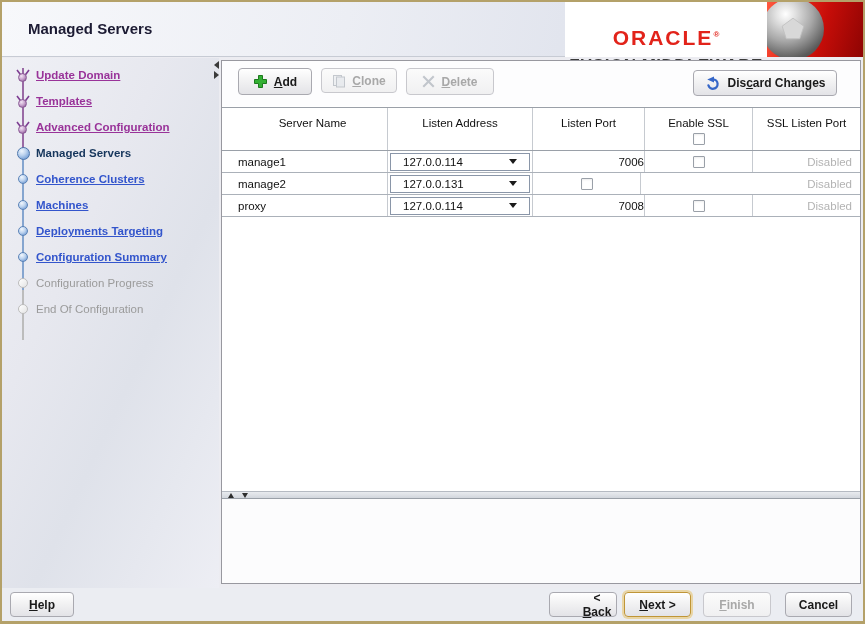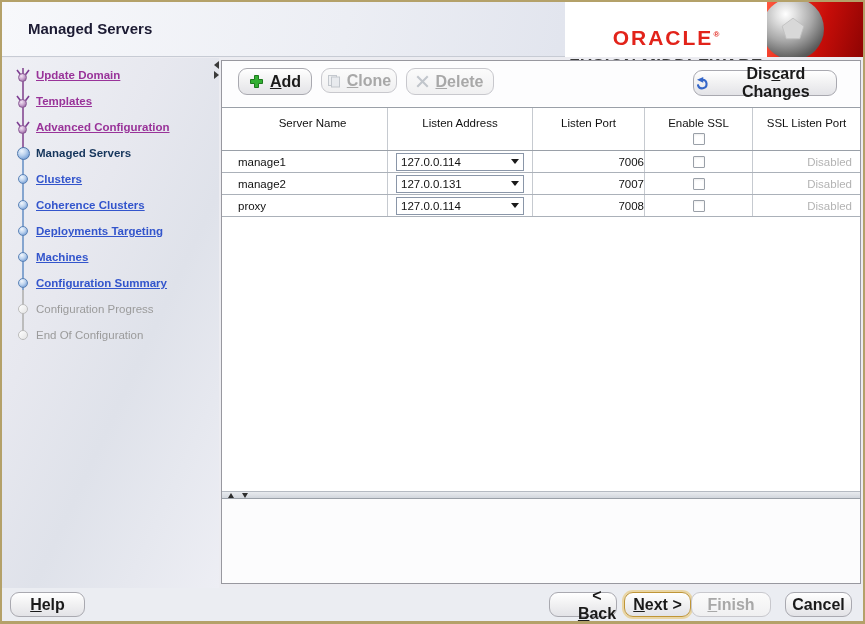--- a/index.html
+++ b/index.html
@@ -72,22 +72,22 @@
   .tri-right { border-top:4px solid transparent; border-bottom:4px solid transparent; border-left:5px solid #3a3a3a; }
   .content-panel {
     position:absolute; left:219px; top:58px; right:2px; bottom:37px;
     background:#fff; border:1px solid #98989f;
   }
   
   .toolbar { position:absolute; left:0; top:0; right:0; height:45px; background:#fdfdfe; }
   .btn {
     display:inline-flex; align-items:center; justify-content:center; gap:6px;
     background:linear-gradient(#ffffff,#f2f2f3 45%,#e3e3e7);
-    border:1px solid #a9a9b0; border-radius:9px;
-    font-size:16px; font-weight:bold; color:#1a1a1a; cursor:pointer;
+    border:1px solid #a9a9b0; border-radius:4px;
+    font-size:12px; font-weight:bold; color:#1a1a1a; cursor:pointer;
   }
   .btn.disabled { color:#a8a8a8; background:linear-gradient(#fbfbfb,#f0f0f1); border-color:#c8c8cd; cursor:default; }
   .btn.disabled svg { opacity:0.55; }
   .tb-add    { position:absolute; left:16px;  top:7px; width:74px;  height:27px; }
   .tb-clone  { position:absolute; left:99px;  top:7px; width:76px;  height:25px; }
   .tb-delete { position:absolute; left:184px; top:7px; width:88px;  height:27px; }
   .tb-discard{ position:absolute; right:23px;  top:9px; width:144px; height:26px; }
   .mn { text-decoration:underline; }
   
   .grid { position:absolute; left:0; top:46px; right:0; }
@@ -100,43 +100,43 @@
   .gr-cell:last-child { border-right:none; }
   .c0 { width:166px;padding-left:16px; } .c1 { width:145px; } .c2 { width:112px;text-align:right; } .c3 { width:108px; } .c4 { flex:1; }
   .cell-name { }
   .cell-port { justify-content:flex-end; padding-right:0; }
   .cell-ssl  { justify-content:center; }
   .cell-sslport { justify-content:flex-end; padding-right:8px; color:#b3b3b3; }
   .checkbox { width:12px; height:12px; background:#fff; border:1px solid #9aa0a8; border-radius:1px;
     box-shadow:inset 0 1px 2px rgba(0,0,0,0.08); }
   .gh-cell .checkbox { margin-top:4px; }
   .combo {
-    display:flex; align-items:center; width:calc(100% - 4px); height:18px; margin:0 8px;
-    background:#fff; border:1px solid #8a96a8; padding:0 4px; cursor:pointer;
+    display:flex; align-items:center; width:calc(100% - 4px); height:18px; margin:0 2px;
+    background:#fff; border:1px solid #8a96a8; padding:0 12px; cursor:pointer;
   }
   .combo-value { flex:1; font-size:11.5px; color:#111; }
   .combo-arrow { width:0; height:0; border-left:4px solid transparent; border-right:4px solid transparent;
     border-top:5px solid #1a1a1a; }
   
   .h-splitter {
     position:absolute; left:0; right:0; top:430px; height:8px;
     background:linear-gradient(#e9ebef,#d2d6dd);
     border-top:1px solid #b5bac2; border-bottom:1px solid #9aa0a8;
     display:flex; align-items:center; gap:8px; padding-left:6px;
   }
   .mini-tri-up   { width:0; height:0; border-left:3.5px solid transparent; border-right:3.5px solid transparent; border-bottom:5px solid #2e2e2e; }
   .mini-tri-down { width:0; height:0; border-left:3.5px solid transparent; border-right:3.5px solid transparent; border-top:5px solid #2e2e2e; }
   .message-area { position:absolute; left:0; right:0; top:438px; bottom:0; background:#fcfcfd; }
   
   .footer { position:absolute; left:0; right:0; bottom:0; height:33px; background:#ebedf2; }
   .f-btn { position:absolute; top:4px; height:25px; }
-  .f-help   { left:8px;    width:75px; }
+  .f-help   { left:8px;    width:64px; }
   .f-back   { right:246px; width:68px;padding-left:28px; }
   .f-next   { right:172px; width:67px; border:1px solid #bf9537; box-shadow:0 0 0 2px #e9d5a4; }
-  .f-finish { right:92px;  width:80px;text-align:right; }
+  .f-finish { right:92px;  width:68px;text-align:right; }
   .f-cancel { right:11px;  width:67px; }
 </style>
 </head>
 <body>
 
 <div class="window">
 
   <div class="banner">
     <div class="page-title">Managed Servers</div>
     <div class="logo-panel">
@@ -195,46 +195,40 @@
         <span class="step-label">Advanced Configuration</span>
       </div>
 
       <div class="step st-current">
         <span class="step-icon">
             <span class="ball current-ball"></span>
           </span>
         <span class="step-label">Managed Servers</span>
       </div>
 
+
       <div class="step st-future">
         <span class="step-icon">
             <span class="ball future-ball"></span>
           </span>
-        <span class="step-label">Clusters</span>
+        <span class="step-label">Coherence Clusters</span>
       </div>
 
       <div class="step st-future">
         <span class="step-icon">
             <span class="ball future-ball"></span>
           </span>
-        <span class="step-label">Coherence Clusters</span>
+        <span class="step-label">Machines</span>
       </div>
 
       <div class="step st-future">
         <span class="step-icon">
             <span class="ball future-ball"></span>
           </span>
         <span class="step-label">Deployments Targeting</span>
-      </div>
-
-      <div class="step st-future">
-        <span class="step-icon">
-            <span class="ball future-ball"></span>
-          </span>
-        <span class="step-label">Machines</span>
       </div>
 
       <div class="step st-future">
         <span class="step-icon">
             <span class="ball future-ball"></span>
           </span>
         <span class="step-label">Configuration Summary</span>
       </div>
 
       <div class="step st-disabled">
@@ -326,21 +320,20 @@
       </div>
 
       <div class="grid-row">
         <div class="gr-cell c0 cell-name">manage2</div>
         <div class="gr-cell c1">
           <div class="combo">
             <span class="combo-value">127.0.0.131</span>
             <span class="combo-arrow"></span>
           </div>
         </div>
-        <div class="gr-cell c2 cell-port">7007</div>
         <div class="gr-cell c3 cell-ssl">
             <span class="checkbox"></span>
           </div>
         <div class="gr-cell c4 cell-sslport">Disabled</div>
       </div>
 
       <div class="grid-row">
         <div class="gr-cell c0 cell-name">proxy</div>
         <div class="gr-cell c1">
           <div class="combo">

